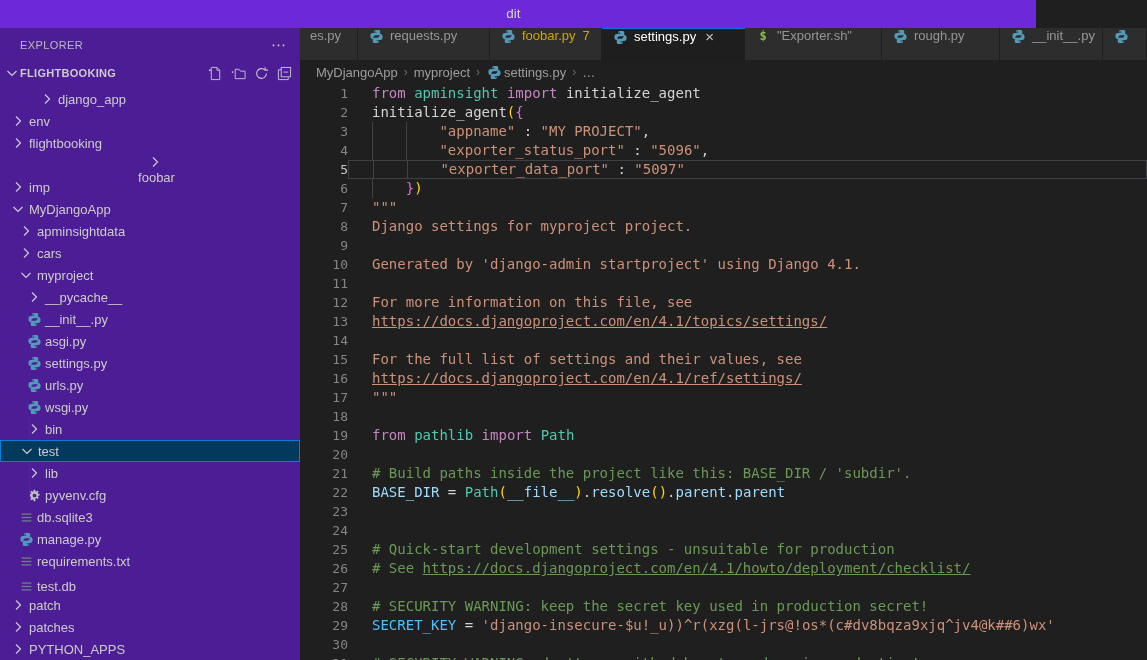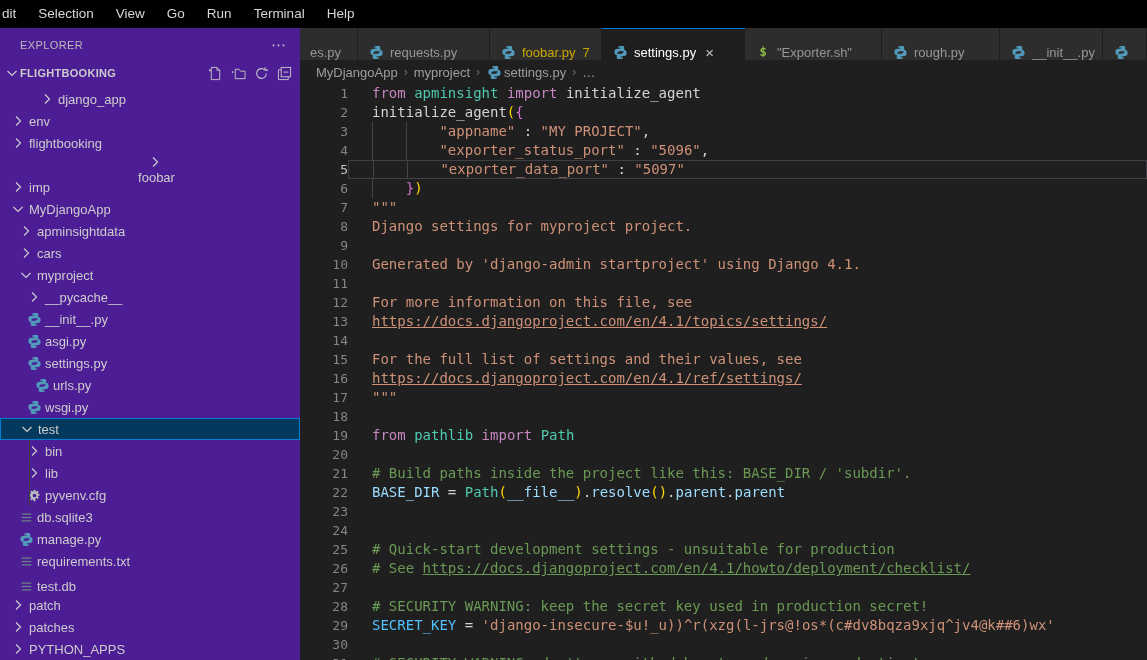--- a/index.html
+++ b/index.html
@@ -1,22 +1,22 @@
 <!DOCTYPE html>
 <html><head>
 <meta charset="utf-8">
 <style>
   * { margin:0; padding:0; box-sizing:border-box; }
   html,body { width:1147px; height:660px; overflow:hidden; background:#1f1f1f;
               font-family:"Liberation Sans", sans-serif; }
   #app { position:relative; width:1147px; height:660px; background:#1f1f1f; }
 
   
-  #menubar { position:absolute; left:0; top:0; width:1147px; height:28px;
-             background:#000000; display:flex; align-items:center; }
+  #menubar { position:absolute; left:0; top:0; width:1036px; height:28px;
+             background:#6d28d9; display:flex; align-items:center;flex-direction:column; }
   .menu-item { color:#d6d6d6; font-size:13.5px; padding:0 11px; height:28px;
                line-height:28px; cursor:default; }
   .menu-item:first-child { padding-left:2px; }
 
   
   #sidebar { position:absolute; left:0; top:28px; width:300px; height:632px;
              background:#4c1d95; color:#cccccc; overflow:hidden; }
   #explorer-header { height:33px; display:flex; align-items:center;
                      justify-content:space-between; padding:0 14px 0 20px; }
   #explorer-title { font-size:11px; color:#bbbbbb; letter-spacing:.4px; }
@@ -34,21 +34,21 @@
   .tree-guide { position:absolute; top:0; bottom:0; left:29px; width:1px; background:#404040; }
   .tw { width:16px; min-width:16px; height:16px; display:flex; align-items:center; justify-content:center; }
   .tree-label { margin-left:3px; }
   .shell-glyph { color:#8dc149; font-weight:bold; font-size:12px;
                  font-family:"DejaVu Sans Mono", monospace; }
 
   
   #editor-col { position:absolute; left:300px; top:28px; width:847px; height:632px; }
   #tabbar { height:32px; background:#1f1f1f; display:flex; overflow:hidden; }
   .tab { height:32px; background:#2d2d2d; border-right:1px solid #1f1f1f;
-         display:flex; align-items:flex-end; padding:0 10px; font-size:13px;
+         display:flex; align-items:flex-start; padding:0 10px; font-size:13px;
          color:#969696; cursor:pointer; flex:none; }
   .tab .tab-label { margin-left:6px; }
   .tab.no-icon .tab-label { margin-left:0; }
   .tab.active { background:#1e1e1e; color:#ffffff; border-top:1px solid #0078d4; border-right:none; }
   .tab.warning { color:#cca700; }
   .tab .tab-badge { margin-left:7px; color:#cca700; }
   .tab .tab-close { margin-left:9px; color:#c5c5c5; font-size:15px; line-height:1; }
   #breadcrumb { height:24px; background:#1f1f1f; display:flex; align-items:center;
                 padding-left:16px; font-size:13px; color:#9d9d9d; }
   .crumb { display:flex; align-items:center; cursor:pointer; }
@@ -224,54 +224,54 @@
         </div>
         <div class="tree-row" style="padding-left: 26px;">
           <span class="tw">
             <svg width="15" height="15" viewBox="0 0 32 32">
               <path fill="#519aba" d="M15.9 2c-2.7 0-4.7.6-4.7 2.9v2.8h4.9v1H7.6C5 8.7 3 10.6 3 14.9s1.8 6.4 4.5 6.4h2.1v-3.4c0-2.6 2.2-4.6 4.8-4.6h6c2.2 0 3.6-1.6 3.6-3.8V4.9C24 2.6 21.7 2 19.4 2h-3.5zm-2.6 2.2c.6 0 1 .5 1 1 0 .6-.4 1-1 1s-1-.4-1-1c0-.5.4-1 1-1z"></path>
               <path fill="#519aba" d="M16.1 30c2.7 0 4.7-.6 4.7-2.9v-2.8h-4.9v-1h8.5c2.6 0 4.6-1.9 4.6-6.2s-1.8-6.4-4.5-6.4h-2.1v3.4c0 2.6-2.2 4.6-4.8 4.6h-6c-2.2 0-3.6 1.6-3.6 3.8v4.6c0 2.3 2.3 2.9 4.6 2.9h3.5zm2.6-2.2c-.6 0-1-.5-1-1 0-.6.4-1 1-1s1 .4 1 1c0 .5-.4 1-1 1z"></path>
             </svg>
           </span>
           <span class="tree-label">settings.py</span>
         </div>
-        <div class="tree-row" style="padding-left: 34px;">
+        <div class="tree-row" style="padding-left: 26px;">
           <span class="tw">
             <svg width="15" height="15" viewBox="0 0 32 32">
               <path fill="#519aba" d="M15.9 2c-2.7 0-4.7.6-4.7 2.9v2.8h4.9v1H7.6C5 8.7 3 10.6 3 14.9s1.8 6.4 4.5 6.4h2.1v-3.4c0-2.6 2.2-4.6 4.8-4.6h6c2.2 0 3.6-1.6 3.6-3.8V4.9C24 2.6 21.7 2 19.4 2h-3.5zm-2.6 2.2c.6 0 1 .5 1 1 0 .6-.4 1-1 1s-1-.4-1-1c0-.5.4-1 1-1z"></path>
               <path fill="#519aba" d="M16.1 30c2.7 0 4.7-.6 4.7-2.9v-2.8h-4.9v-1h8.5c2.6 0 4.6-1.9 4.6-6.2s-1.8-6.4-4.5-6.4h-2.1v3.4c0 2.6-2.2 4.6-4.8 4.6h-6c-2.2 0-3.6 1.6-3.6 3.8v4.6c0 2.3 2.3 2.9 4.6 2.9h3.5zm2.6-2.2c-.6 0-1-.5-1-1 0-.6.4-1 1-1s1 .4 1 1c0 .5-.4 1-1 1z"></path>
             </svg>
           </span>
           <span class="tree-label">urls.py</span>
         </div>
         <div class="tree-row" style="padding-left: 26px;">
           <span class="tw">
             <svg width="15" height="15" viewBox="0 0 32 32">
               <path fill="#519aba" d="M15.9 2c-2.7 0-4.7.6-4.7 2.9v2.8h4.9v1H7.6C5 8.7 3 10.6 3 14.9s1.8 6.4 4.5 6.4h2.1v-3.4c0-2.6 2.2-4.6 4.8-4.6h6c2.2 0 3.6-1.6 3.6-3.8V4.9C24 2.6 21.7 2 19.4 2h-3.5zm-2.6 2.2c.6 0 1 .5 1 1 0 .6-.4 1-1 1s-1-.4-1-1c0-.5.4-1 1-1z"></path>
               <path fill="#519aba" d="M16.1 30c2.7 0 4.7-.6 4.7-2.9v-2.8h-4.9v-1h8.5c2.6 0 4.6-1.9 4.6-6.2s-1.8-6.4-4.5-6.4h-2.1v3.4c0 2.6-2.2 4.6-4.8 4.6h-6c-2.2 0-3.6 1.6-3.6 3.8v4.6c0 2.3 2.3 2.9 4.6 2.9h3.5zm2.6-2.2c-.6 0-1-.5-1-1 0-.6.4-1 1-1s1 .4 1 1c0 .5-.4 1-1 1z"></path>
             </svg>
           </span>
           <span class="tree-label">wsgi.py</span>
         </div>
+        <div class="tree-row" style="padding-left: 26px;">
+          <span class="tree-guide"></span>
+          <span class="tw">
+            <svg width="16" height="16" viewBox="0 0 16 16">
+              <path d="M6 3.5l4.5 4.5L6 12.5" stroke="#cccccc" stroke-width="1.2" fill="none"></path>
+            </svg>
+          </span>
+          <span class="tree-label">bin</span>
+        </div>
         <div class="tree-row selected" style="padding-left: 18px;">
           <span class="tw">
             <svg width="16" height="16" viewBox="0 0 16 16">
               <path d="M3.5 6l4.5 4.5L12.5 6" stroke="#cccccc" stroke-width="1.2" fill="none"></path>
             </svg>
           </span>
           <span class="tree-label">test</span>
-        </div>
-        <div class="tree-row" style="padding-left: 26px;">
-          <span class="tree-guide"></span>
-          <span class="tw">
-            <svg width="16" height="16" viewBox="0 0 16 16">
-              <path d="M6 3.5l4.5 4.5L6 12.5" stroke="#cccccc" stroke-width="1.2" fill="none"></path>
-            </svg>
-          </span>
-          <span class="tree-label">bin</span>
         </div>
         <div class="tree-row" style="padding-left: 26px; align-items: center;">
           <span class="tree-guide"></span>
           <span class="tw">
             <svg width="16" height="16" viewBox="0 0 16 16">
               <path d="M6 3.5l4.5 4.5L6 12.5" stroke="#cccccc" stroke-width="1.2" fill="none"></path>
             </svg>
           </span>
           <span class="tree-label">lib</span>
         </div>

